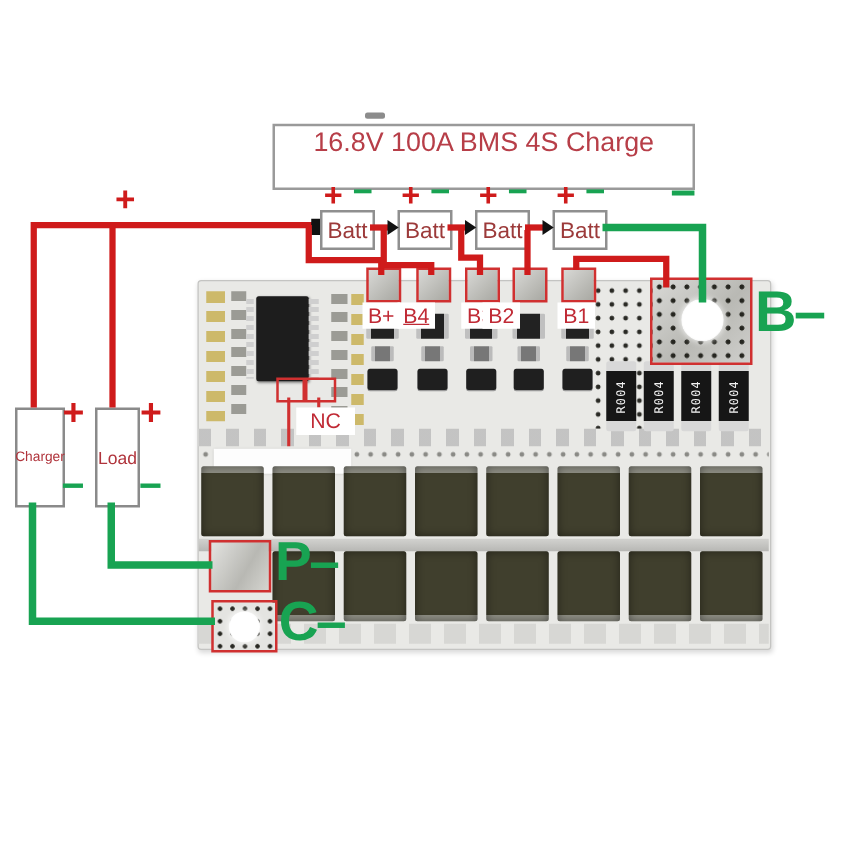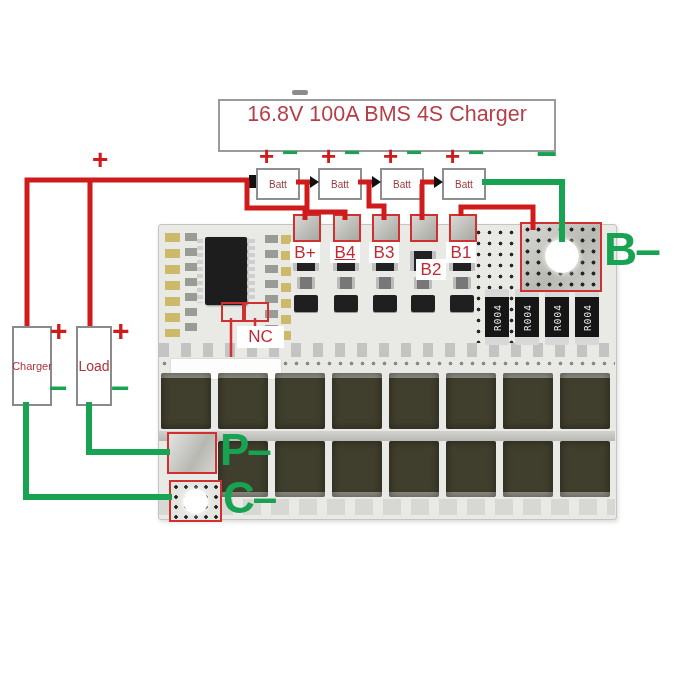--- a/index.html
+++ b/index.html
@@ -14,21 +14,21 @@
   .sym{position:absolute;font-weight:bold;line-height:1;z-index:6;}
   .plus{color:var(--wire_red);}
   .minus{color:var(--wire_green);font-weight:900;}
   
   .title-box{left:218px;top:99px;width:334px;height:47px;border:2px solid #9a9a9a;
     color:var(--title_red);font-size:21.5px;line-height:22px;text-align:center;
     padding-top:2px;z-index:2;background:#fff;}
   .smudge{left:292px;top:90px;width:16px;height:5px;background:#6f6f6f;border-radius:2px;opacity:.8;z-index:3;}
   
   .batt{position:absolute;top:168px;width:40px;height:28px;border:2px solid #8f8f8f;
-    background:#fff;color:#9c3a3a;font-size:10px;display:flex;align-items:center;
+    background:#fff;color:#9c3a3a;font-size:18px;display:flex;align-items:center;
     justify-content:center;z-index:4;}
   
   .devbox{position:absolute;top:326px;height:76px;border:2px solid #8a8a8a;background:#fff;
     color:#b0343c;display:flex;align-items:center;justify-content:center;z-index:4;}
   
   .board{left:158px;top:224px;width:457px;height:294px;background:var(--board_bg);
     border:1px solid #c4c4c2;border-radius:3px;z-index:1;
     box-shadow:1px 2px 4px rgba(0,0,0,.15);}
   .board .abs{position:absolute;}
   .col-pattern{background:repeating-linear-gradient(180deg,#cdb96a 0 9px,#e9e9e6 9px 16px);}
@@ -80,21 +80,21 @@
   .wire-green{stroke:var(--wire_green);stroke-width:6;fill:none;}
   .footer{left:32px;top:584px;color:var(--footer_red);font-size:25px;line-height:31px;z-index:2;}
 </style>
 </head>
 <body>
 
 <div class="stage">
 
   <div class="abs smudge"></div>
   <div class="abs title-box">
-    <div>16.8V 100A BMS 4S Charger</div>
+    <div>16.8V 100A BMS 4S Charge</div>
   </div>
 
   <div class="abs board">
     <div class="abs col-pattern" style="left:6px;top:8px;width:15px;height:104px;"></div>
     <div class="abs col-pattern2" style="left:26px;top:8px;width:12px;height:104px;"></div>
     <div class="abs ic-body" style="left:46px;top:12px;width:42px;height:68px;"></div>
     <div class="abs ic-pins" style="left:88px;top:14px;width:8px;height:64px;"></div>
     <div class="abs ic-pins" style="left:38px;top:14px;width:6px;height:64px;"></div>
     <div class="abs col-pattern2" style="left:106px;top:10px;width:13px;height:106px;"></div>
     <div class="abs col-pattern" style="left:122px;top:10px;width:10px;height:106px;"></div>
@@ -199,27 +199,27 @@
   </svg>
 
   <div class="tap-pad" style="left:293px;"></div>
   <div class="tap-pad" style="left:333px;"></div>
   <div class="tap-pad" style="left:372px;"></div>
   <div class="tap-pad" style="left:410px;"></div>
   <div class="tap-pad" style="left:449px;"></div>
   <div class="tap-label" style="left:290px;">
       <span>B+</span>
     </div>
-  <div class="tap-label" style="left:330px;text-decoration:underline;">
+  <div class="tap-label" style="left:318px;text-decoration:underline;">
       <span>B4</span>
     </div>
   <div class="tap-label" style="left:369px;">
       <span>B3</span>
     </div>
-  <div class="tap-label" style="left:416px;margin-top:17px;">
+  <div class="tap-label" style="left:386px;">
       <span>B2</span>
     </div>
   <div class="tap-label" style="left:446px;">
       <span>B1</span>
     </div>
 
   <div class="abs bminus-pad">
     <div class="hole" style="left:23px;top:15px;width:34px;height:34px;"></div>
   </div>
   <div class="abs pminus-pad"></div>

